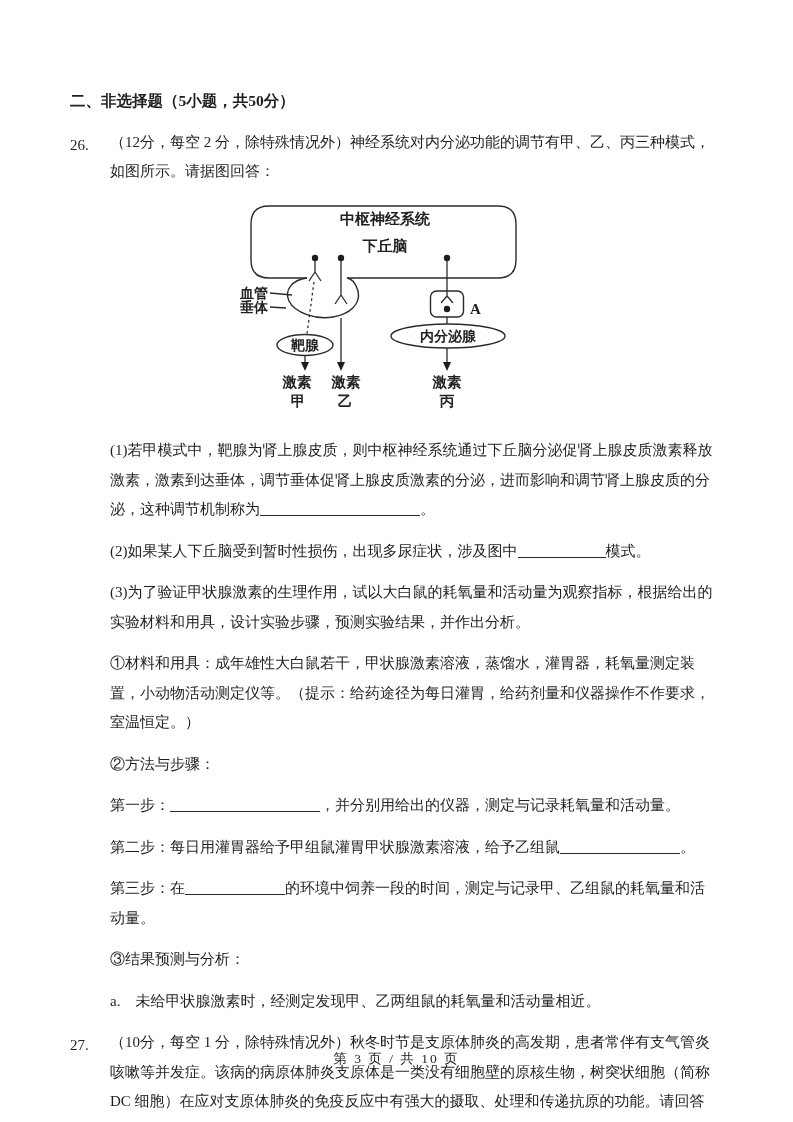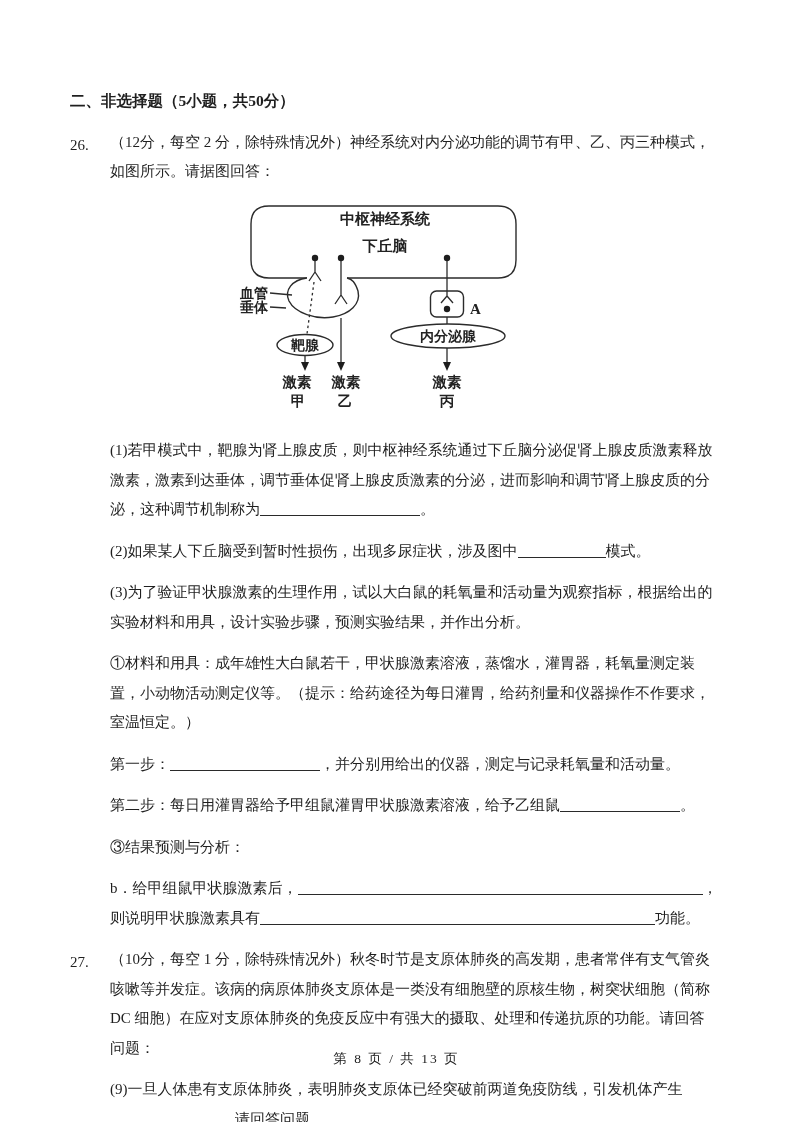--- a/index.html
+++ b/index.html
@@ -109,34 +109,36 @@
       </div>
 
       <p class="para"><span>(1)若甲模式中，靶腺为肾上腺皮质，则中枢神经系统通过下丘脑分泌促肾上腺皮质激素释放激素，激素到达垂体，调节垂体促肾上腺皮质激素的分泌，进而影响和调节肾上腺皮质的分泌，这种调节机制称为</span><span class="blank w160"></span><span>。</span></p>
 
       <p class="para"><span>(2)如果某人下丘脑受到暂时性损伤，出现多尿症状，涉及图中</span><span class="blank w88"></span><span>模式。</span></p>
 
       <p class="para">(3)为了验证甲状腺激素的生理作用，试以大白鼠的耗氧量和活动量为观察指标，根据给出的实验材料和用具，设计实验步骤，预测实验结果，并作出分析。</p>
 
       <p class="para">①材料和用具：成年雄性大白鼠若干，甲状腺激素溶液，蒸馏水，灌胃器，耗氧量测定装置，小动物活动测定仪等。（提示：给药途径为每日灌胃，给药剂量和仪器操作不作要求，室温恒定。）</p>
 
+      <p class="para">②方法与步骤：</p>
 
       <p class="para"><span>第一步：</span><span class="blank w150"></span><span>，并分别用给出的仪器，测定与记录耗氧量和活动量。</span></p>
 
       <p class="para"><span>第二步：每日用灌胃器给予甲组鼠灌胃甲状腺激素溶液，给予乙组鼠</span><span class="blank w120"></span><span>。</span></p>
 
+      <p class="para"><span>第三步：在</span><span class="blank w100"></span><span>的环境中饲养一段的时间，测定与记录甲、乙组鼠的耗氧量和活动量。</span></p>
 
       <p class="para">③结果预测与分析：</p>
 
+      <p class="para">a.　未给甲状腺激素时，经测定发现甲、乙两组鼠的耗氧量和活动量相近。</p>
 
-      <p class="para"><span>b．给甲组鼠甲状腺激素后，</span><span class="blank w405"></span><span>，则说明甲状腺激素具有</span><span class="blank w395"></span><span>功能。</span></p>
     </div>
 
     <div class="question">
       <span class="qnum">27.</span>
       <p class="para">（10分，每空 1 分，除特殊情况外）秋冬时节是支原体肺炎的高发期，患者常伴有支气管炎咳嗽等并发症。该病的病原体肺炎支原体是一类没有细胞壁的原核生物，树突状细胞（简称 DC 细胞）在应对支原体肺炎的免疫反应中有强大的摄取、处理和传递抗原的功能。请回答问题：</p>
       <p class="para"><span>(9)一旦人体患有支原体肺炎，表明肺炎支原体已经突破前两道免疫防线，引发机体产生</span><span class="blank w125"></span><span>请回答问题。</span></p>
     </div>
 
   </div>
 
-  <div class="footer">第 8 页 / 共 13 页</div>
+  <div class="footer">第 3 页 / 共 10 页</div>
 </div>
 
 </body></html>

